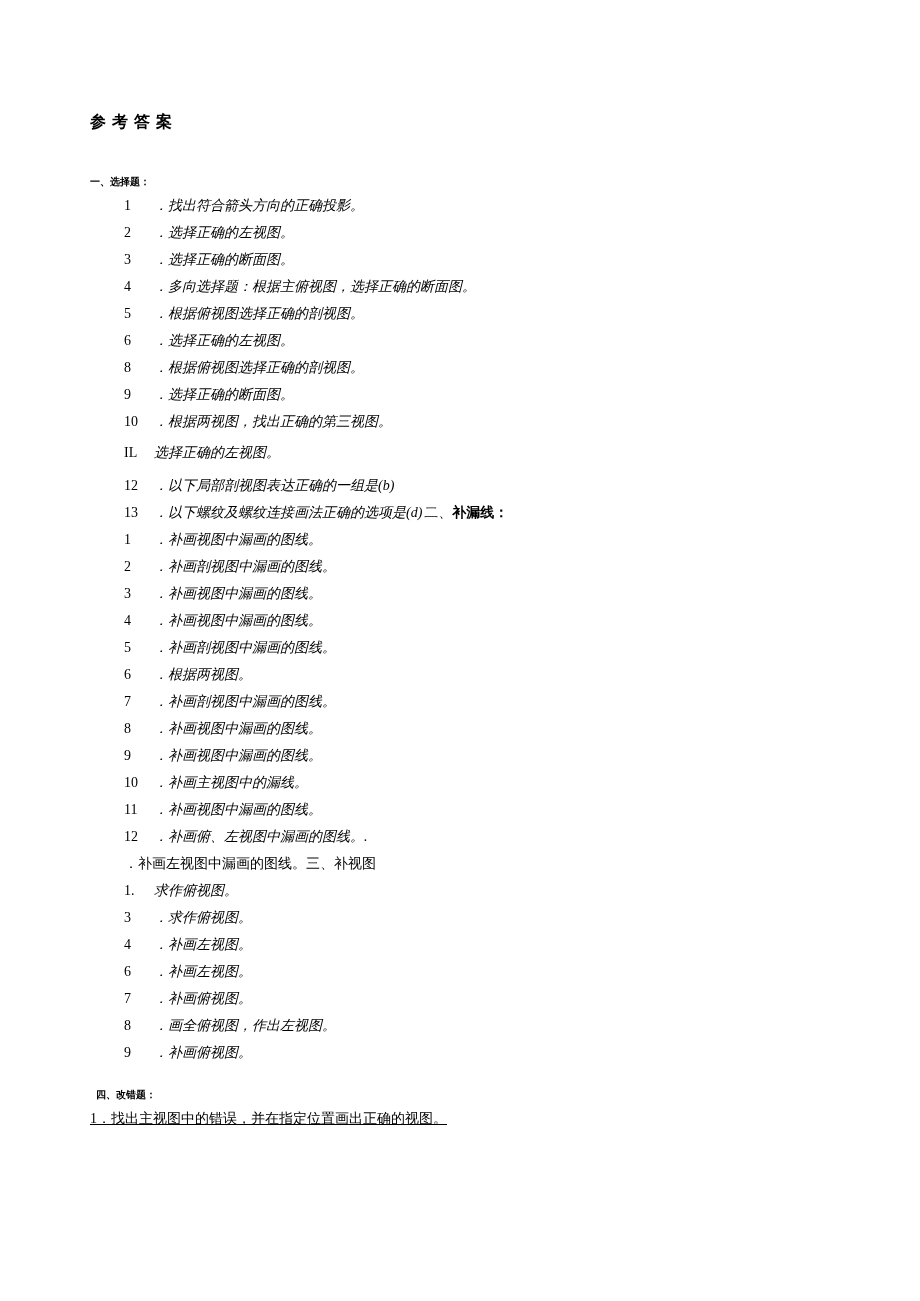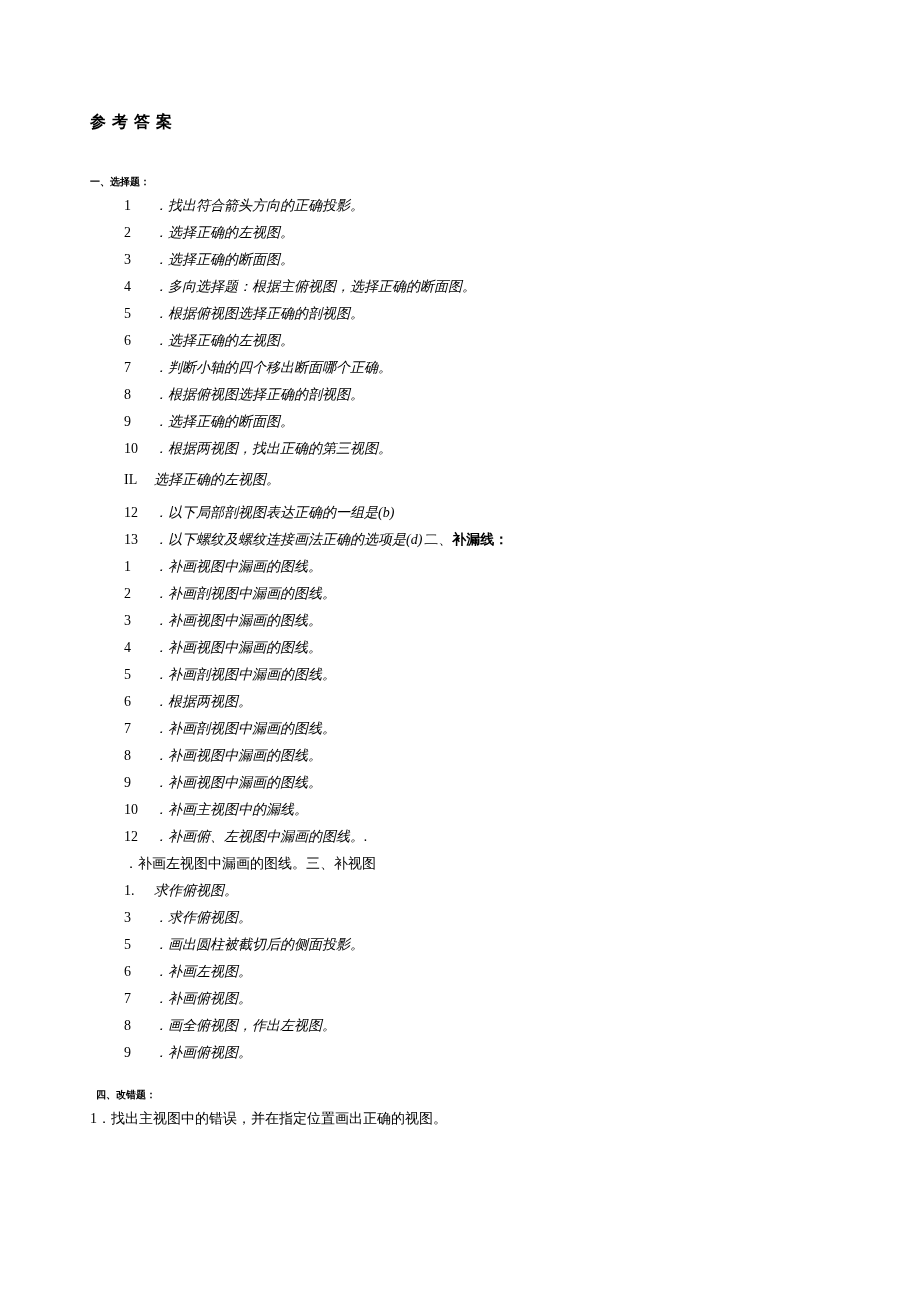--- a/index.html
+++ b/index.html
@@ -39,38 +39,37 @@
   }
   .item .dot {
     display: inline-block;
     margin-right: 2px;
     font-style: italic;
   }
   .inline-head {
     font-weight: bold;
   }
   .tight { margin-top: 0px; margin-bottom: 0px; }
-  .sec4-item { margin: 6px 0 0 0; }
+  .sec4-item { margin: 6px 0 0 0; text-decoration: underline; }
 </style>
 </head>
 <body>
 
 <div class="page">
 
   <div class="title">参考答案</div>
 
   <div class="section-head">一、选择题：</div>
 
   <div class="item"><span class="num">1</span><span class="dot">．找出符合箭头方向的正确投影。</span></div>
   <div class="item"><span class="num">2</span><span class="dot">．选择正确的左视图。</span></div>
   <div class="item"><span class="num">3</span><span class="dot">．选择正确的断面图。</span></div>
   <div class="item"><span class="num">4</span><span class="dot">．多向选择题：根据主俯视图，选择正确的断面图。</span></div>
   <div class="item"><span class="num">5</span><span class="dot">．根据俯视图选择正确的剖视图。</span></div>
   <div class="item"><span class="num">6</span><span class="dot">．选择正确的左视图。</span></div>
-  <div class="item"><span class="num">7</span><span class="dot">．判断小轴的四个移出断面哪个正确。</span></div>
   <div class="item"><span class="num">8</span><span class="dot">．根据俯视图选择正确的剖视图。</span></div>
   <div class="item"><span class="num">9</span><span class="dot">．选择正确的断面图。</span></div>
   <div class="item"><span class="num">10</span><span class="dot">．根据两视图，找出正确的第三视图。</span></div>
 
   <div class="item" style="margin-top:10px;"><span class="num">IL</span><span class="dot">选择正确的左视图。</span></div>
 
   <div class="item" style="margin-top:12px;"><span class="num">12</span><span class="dot">．以下局部剖视图表达正确的一组是(b)</span></div>
 
   <div class="item">
     <span class="num">13</span><span class="dot">．以下螺纹及螺纹连接画法正确的选项是(d)</span><span>二、</span><span class="inline-head">补漏线：</span>
@@ -79,27 +78,28 @@
   <div class="item"><span class="num">1</span><span class="dot">．补画视图中漏画的图线。</span></div>
   <div class="item"><span class="num">2</span><span class="dot">．补画剖视图中漏画的图线。</span></div>
   <div class="item"><span class="num">3</span><span class="dot">．补画视图中漏画的图线。</span></div>
   <div class="item"><span class="num">4</span><span class="dot">．补画视图中漏画的图线。</span></div>
   <div class="item"><span class="num">5</span><span class="dot">．补画剖视图中漏画的图线。</span></div>
   <div class="item"><span class="num">6</span><span class="dot">．根据两视图。</span></div>
   <div class="item"><span class="num">7</span><span class="dot">．补画剖视图中漏画的图线。</span></div>
   <div class="item"><span class="num">8</span><span class="dot">．补画视图中漏画的图线。</span></div>
   <div class="item"><span class="num">9</span><span class="dot">．补画视图中漏画的图线。</span></div>
   <div class="item"><span class="num">10</span><span class="dot">．补画主视图中的漏线。</span></div>
+  <div class="item"><span class="num">11</span><span class="dot">．补画视图中漏画的图线。</span></div>
   <div class="item"><span class="num">12</span><span class="dot">．补画俯、左视图中漏画的图线。.</span></div>
 
   <div class="item tight" style="padding-left:34px;"><span>．补画左视图中漏画的图线。三、补视图</span></div>
 
   <div class="item"><span class="num">1.</span><span class="dot">求作俯视图。</span></div>
   <div class="item"><span class="num">3</span><span class="dot">．求作俯视图。</span></div>
-  <div class="item"><span class="num">5</span><span class="dot">．画出圆柱被截切后的侧面投影。</span></div>
+  <div class="item"><span class="num">4</span><span class="dot">．补画左视图。</span></div>
   <div class="item"><span class="num">6</span><span class="dot">．补画左视图。</span></div>
   <div class="item"><span class="num">7</span><span class="dot">．补画俯视图。</span></div>
   <div class="item"><span class="num">8</span><span class="dot">．画全俯视图，作出左视图。</span></div>
   <div class="item"><span class="num">9</span><span class="dot">．补画俯视图。</span></div>
 
   <div class="section-head" style="margin-left:6px;">四、改错题：</div>
 
   <div class="sec4-item"><span class="num" style="margin-left:0;">1</span><span class="dot">．找出主视图中的错误，并在指定位置画出正确的视图。</span></div>
 
 </div>

